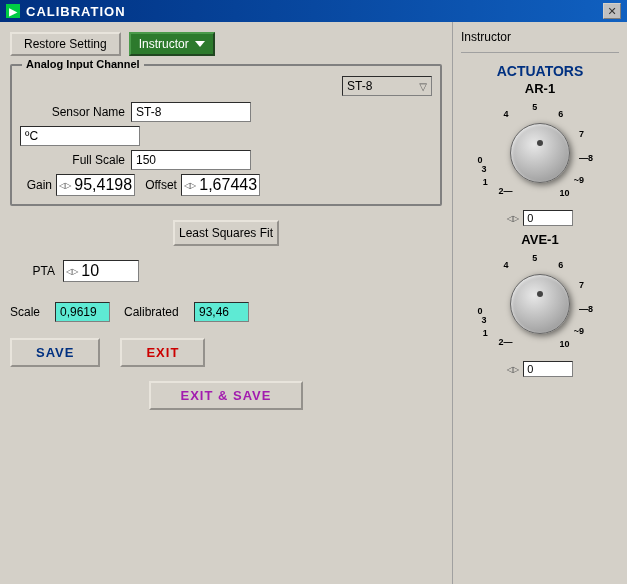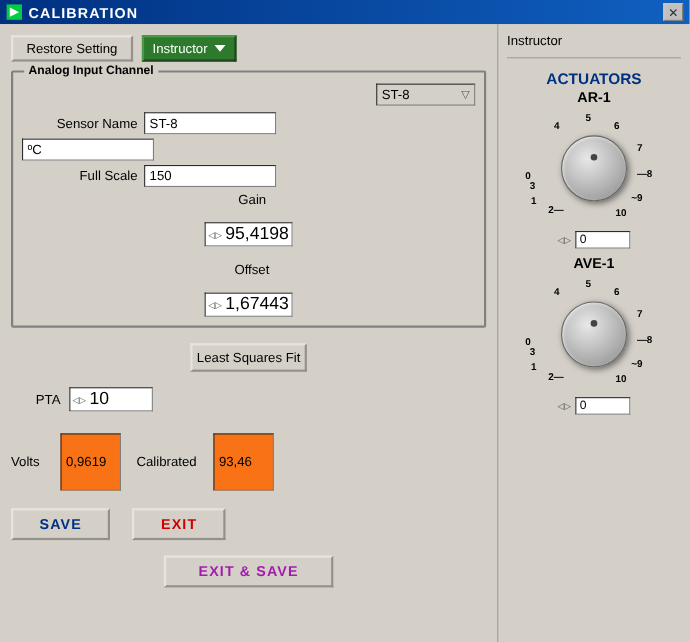--- a/index.html
+++ b/index.html
@@ -164,23 +164,22 @@
       background: white;
       border: 1px inset #808080;
       padding: 2px 4px;
       width: 120px;
       font-size: 12px;
     }
 
     .gain-offset-row {
       display: flex;
       align-items: center;
-      gap: 14px;
+      gap: 4px;
       margin-top: 4px;
-      flex-direction: column;
     }
 
     .gain-label {
       width: 32px;
       text-align: right;
     }
 
     .spin-input {
       display: flex;
       align-items: center;
@@ -232,23 +231,23 @@
       align-items: center;
       gap: 10px;
       margin-top: 4px;
     }
 
     .volts-label {
       width: 35px;
     }
 
     .volts-input {
-      background: #f97316;
+      background: #5eead4;
       border: 1px inset #808080;
-      padding: 18px 4px;
+      padding: 2px 4px;
       width: 55px;
     }
 
     .cal-label {
       width: 60px;
     }
 
     .action-buttons-row {
       display: flex;
       gap: 20px;
@@ -447,21 +446,21 @@
 
     <div class="pta-row">
       <span class="pta-label">PTA</span>
       <div class="spin-input">
         <span class="spin-arrow">◁▷</span>
         <span class="spin-value">10</span>
       </div>
     </div>
 
     <div class="volts-cal-row">
-      <span class="volts-label">Volts</span>
+      <span class="volts-label">Scale</span>
       <input class="volts-input" type="text" value="0,9619" style="">
       <span class="cal-label" style="margin-left:4px;">Calibrated</span>
       <input class="volts-input" type="text" value="93,46" style="">
     </div>
 
     <div class="action-buttons-row">
       <button class="enter-button">SAVE</button>
       <button class="exit-button">EXIT</button>
     </div>
 

